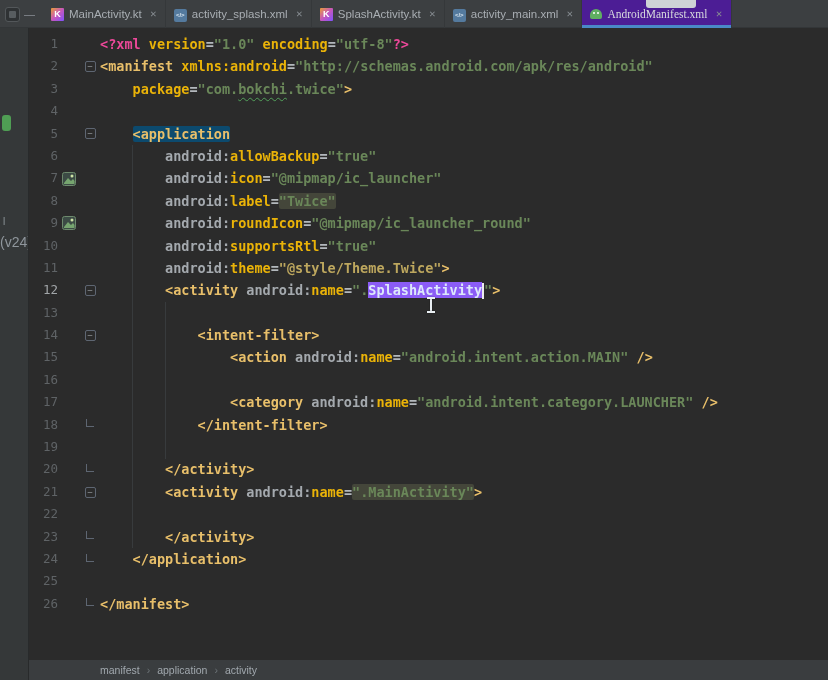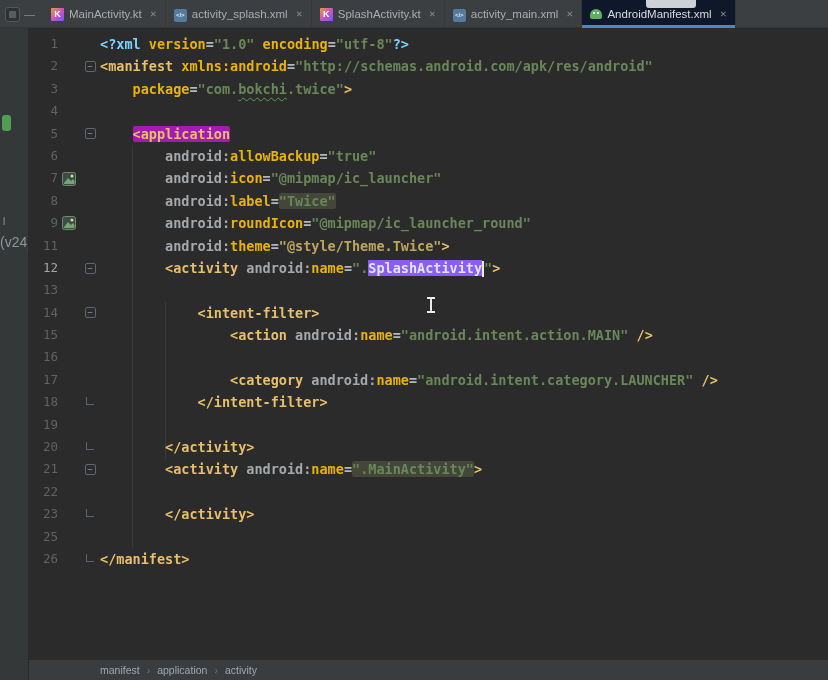--- a/index.html
+++ b/index.html
@@ -9,21 +9,21 @@
   
   .tabbar{position:absolute;top:0;left:0;right:0;height:28px;background:#3c3f41;
           display:flex;align-items:stretch;box-shadow:inset 0 -1px 0 #333638;z-index:3;}
   .corner{width:38px;display:flex;align-items:center;gap:4px;padding-left:5px;flex:none;}
   .corner-ic{width:13px;height:13px;background:#2f3234;border:1px solid #53575a;border-radius:3px;position:relative;}
   .corner-ic::after{content:"";position:absolute;left:3px;top:3px;width:7px;height:7px;background:#585d60;border-radius:1px;}
   .dash{color:#8a9096;font-size:11px;}
   .tabs{display:flex;align-items:stretch;}
   .tab{display:flex;align-items:center;gap:5px;padding:0 8px;font-size:11.5px;color:#a9aeb3;
        border-right:1px solid #35383a;position:relative;cursor:default;white-space:nowrap;}
-  .tab.active{background:#0f172a;color:#d8dbde;}
+  .tab.active{background:#4c1d95;color:#d8dbde;font-family:Liberation Serif, serif;}
   .tab.active::after{content:"";position:absolute;left:0;right:0;bottom:0;height:3px;background:#4a88c7;}
   .tab .close{font-size:8.5px;color:#868c91;margin-left:3px;}
   .ic{display:inline-block;flex:none;}
   .ic-k{width:13px;height:13px;text-align:center;font:bold 9px/13px "Liberation Sans",sans-serif;color:#fff;
         background:linear-gradient(135deg,#e89e37 0%,#c757bc 50%,#7f52ff 100%);border-radius:1px;}
   .ic-x{width:13px;height:13px;text-align:center;font:bold 6px/13px "Liberation Sans",sans-serif;color:#d9e5ef;
         background:#547a9e;border-radius:2px;}
   .ic-m{width:12px;height:10px;margin-top:2px;border-radius:6px 6px 2px 2px;background:#5fae62;position:relative;}
   .ic-m .eye{position:absolute;width:2px;height:2px;border-radius:50%;background:#fff;top:3px;}
   .ic-m .e1{left:3px}.ic-m .e2{left:7px}
@@ -49,29 +49,29 @@
   .num{width:30px;text-align:right;color:#5f6366;font-weight:normal;font-size:12.5px;flex:none;}
   .num.cur{color:#a2a6a9;}
   .gico{width:22px;flex:none;display:flex;justify-content:center;align-items:center;}
   .foldc{width:20px;flex:none;display:flex;justify-content:center;align-items:center;}
   .fm-start{width:9px;height:9px;border:1px solid #5e6672;border-radius:2px;color:#8d9194;
             font:9px/8px "DejaVu Sans Mono",monospace;text-align:center;}
   .fm-end{width:7px;height:7px;border-left:1px solid #5e6672;border-bottom:1px solid #5e6672;margin-top:-3px;}
   .code{flex:1;white-space:pre;}
 
   .s-t{color:#a9b7c6;}
-  .s-pi{color:#7dd3fc;}
+  .s-pi{color:#ec4899;}
   .s-tag{color:#e8bf6a;margin-top:32px;}
   .s-ns{color:#a4a9ae;}
   .s-attr{color:#eab308;}
   .s-eq{color:#b3b8bd;}
   .s-str{color:#6a8759;}
   .s-res{color:#bda75e;}
   .s-sel{background:#8b5cf6;color:#dce8fb;}
-  .hlt{background:#a21caf;border-radius:2px;}
+  .hlt{background:#0c4a6e;border-radius:2px;}
   .hlb{background:#44463a;border-radius:2px;}
   .spell{text-decoration-line:underline;text-decoration-style:wavy;text-decoration-color:#52a05a;
          text-decoration-thickness:1px;text-underline-offset:3px;}
   .caret{display:inline-block;width:2px;height:16px;background:#ececec;vertical-align:middle;}
 
   
   .breadcrumbs{position:absolute;left:28px;right:0;bottom:0;height:20px;background:#3a3d3f;
                display:flex;align-items:center;gap:7px;padding-left:72px;font-size:10.5px;color:#a1a8ae;}
   .bc-sep{color:#6c7377;}
 
@@ -143,33 +143,35 @@
               <rect x="0.5" y="0.5" width="13" height="13" rx="2" fill="#3c4b45" stroke="#6d8a6d"></rect>
               <path d="M2 11 L6 6 L9 9 L11 7 L12.5 9 V12 H2 Z" fill="#76a56f"></path>
               <circle cx="10" cy="4" r="1.5" fill="#cfe3a6"></circle>
             </svg></span><span class="foldc"></span><span class="code"><span class="s-t">        </span><span class="s-ns">android:</span><span class="s-attr">icon</span><span class="s-eq">=</span><span class="s-str">"@mipmap/ic_launcher"</span></span></div>
         <div class="line"><span class="num">8</span><span class="gico"></span><span class="foldc"></span><span class="code"><span class="s-t">        </span><span class="s-ns">android:</span><span class="s-attr">label</span><span class="s-eq">=</span><span class="s-str hlb">"Twice"</span></span></div>
         <div class="line"><span class="num">9</span><span class="gico"><svg width="14" height="14" viewBox="0 0 14 14">
               <rect x="0.5" y="0.5" width="13" height="13" rx="2" fill="#3c4b45" stroke="#6d8a6d"></rect>
               <path d="M2 11 L6 6 L9 9 L11 7 L12.5 9 V12 H2 Z" fill="#76a56f"></path>
               <circle cx="10" cy="4" r="1.5" fill="#cfe3a6"></circle>
             </svg></span><span class="foldc"></span><span class="code"><span class="s-t">        </span><span class="s-ns">android:</span><span class="s-attr">roundIcon</span><span class="s-eq">=</span><span class="s-str">"@mipmap/ic_launcher_round"</span></span></div>
+        <div class="line"><span class="num">10</span><span class="gico"></span><span class="foldc"></span><span class="code"><span class="s-t">        </span><span class="s-ns">android:</span><span class="s-attr">supportsRtl</span><span class="s-eq">=</span><span class="s-str">"true"</span></span></div>
         <div class="line"><span class="num">11</span><span class="gico"></span><span class="foldc"></span><span class="code"><span class="s-t">        </span><span class="s-ns">android:</span><span class="s-attr">theme</span><span class="s-eq">=</span><span class="s-res">"@style/Theme.Twice"</span><span class="s-tag">&gt;</span></span></div>
         <div class="line"><span class="num cur">12</span><span class="gico"></span><span class="foldc"><span class="fm-start">−</span></span><span class="code"><span class="s-t">        </span><span class="s-tag">&lt;activity</span><span class="s-t"> </span><span class="s-ns">android:</span><span class="s-attr">name</span><span class="s-eq">=</span><span class="s-str">".</span><span class="s-sel">SplashActivity</span><span class="caret"></span><span class="s-str">"</span><span class="s-tag">&gt;</span></span></div>
         <div class="line"><span class="num">13</span><span class="gico"></span><span class="foldc"></span><span class="code"></span></div>
         <div class="line"><span class="num">14</span><span class="gico"></span><span class="foldc"><span class="fm-start">−</span></span><span class="code"><span class="s-t">            </span><span class="s-tag">&lt;intent-filter&gt;</span></span></div>
         <div class="line"><span class="num">15</span><span class="gico"></span><span class="foldc"></span><span class="code"><span class="s-t">                </span><span class="s-tag">&lt;action</span><span class="s-t"> </span><span class="s-ns">android:</span><span class="s-attr">name</span><span class="s-eq">=</span><span class="s-str">"android.intent.action.MAIN"</span><span class="s-t"> </span><span class="s-tag">/&gt;</span></span></div>
         <div class="line"><span class="num">16</span><span class="gico"></span><span class="foldc"></span><span class="code"></span></div>
         <div class="line"><span class="num">17</span><span class="gico"></span><span class="foldc"></span><span class="code"><span class="s-t">                </span><span class="s-tag">&lt;category</span><span class="s-t"> </span><span class="s-ns">android:</span><span class="s-attr">name</span><span class="s-eq">=</span><span class="s-str">"android.intent.category.LAUNCHER"</span><span class="s-t"> </span><span class="s-tag">/&gt;</span></span></div>
         <div class="line"><span class="num">18</span><span class="gico"></span><span class="foldc"><span class="fm-end"></span></span><span class="code"><span class="s-t">            </span><span class="s-tag">&lt;/intent-filter&gt;</span></span></div>
         <div class="line"><span class="num">19</span><span class="gico"></span><span class="foldc"></span><span class="code"></span></div>
         <div class="line"><span class="num">20</span><span class="gico"></span><span class="foldc"><span class="fm-end"></span></span><span class="code"><span class="s-t">        </span><span class="s-tag">&lt;/activity&gt;</span></span></div>
         <div class="line"><span class="num">21</span><span class="gico"></span><span class="foldc"><span class="fm-start">−</span></span><span class="code"><span class="s-t">        </span><span class="s-tag">&lt;activity</span><span class="s-t"> </span><span class="s-ns">android:</span><span class="s-attr">name</span><span class="s-eq">=</span><span class="s-str hlb">".MainActivity"</span><span class="s-tag">&gt;</span></span></div>
         <div class="line"><span class="num">22</span><span class="gico"></span><span class="foldc"></span><span class="code"></span></div>
         <div class="line"><span class="num">23</span><span class="gico"></span><span class="foldc"><span class="fm-end"></span></span><span class="code"><span class="s-t">        </span><span class="s-tag">&lt;/activity&gt;</span></span></div>
+        <div class="line"><span class="num">24</span><span class="gico"></span><span class="foldc"><span class="fm-end"></span></span><span class="code"><span class="s-t">    </span><span class="s-tag">&lt;/application&gt;</span></span></div>
         <div class="line"><span class="num">25</span><span class="gico"></span><span class="foldc"></span><span class="code"></span></div>
         <div class="line"><span class="num">26</span><span class="gico"></span><span class="foldc"><span class="fm-end"></span></span><span class="code"><span class="s-tag">&lt;/manifest&gt;</span></span></div>
       </div>
   </div>
 
   <div class="ibeam">
     <div class="stem"></div>
       <div class="cap top"></div>
       <div class="cap bot"></div>
   </div>

